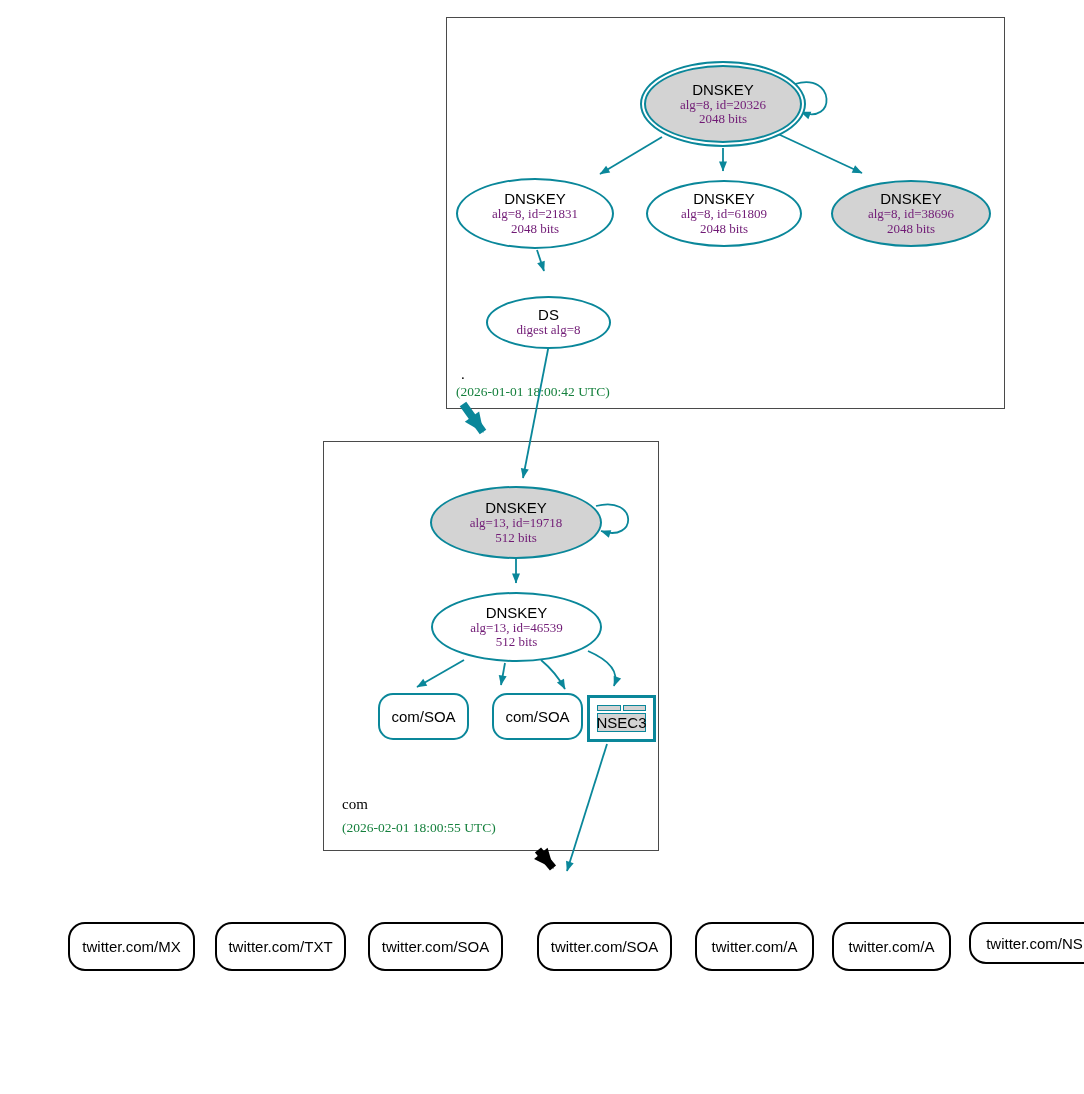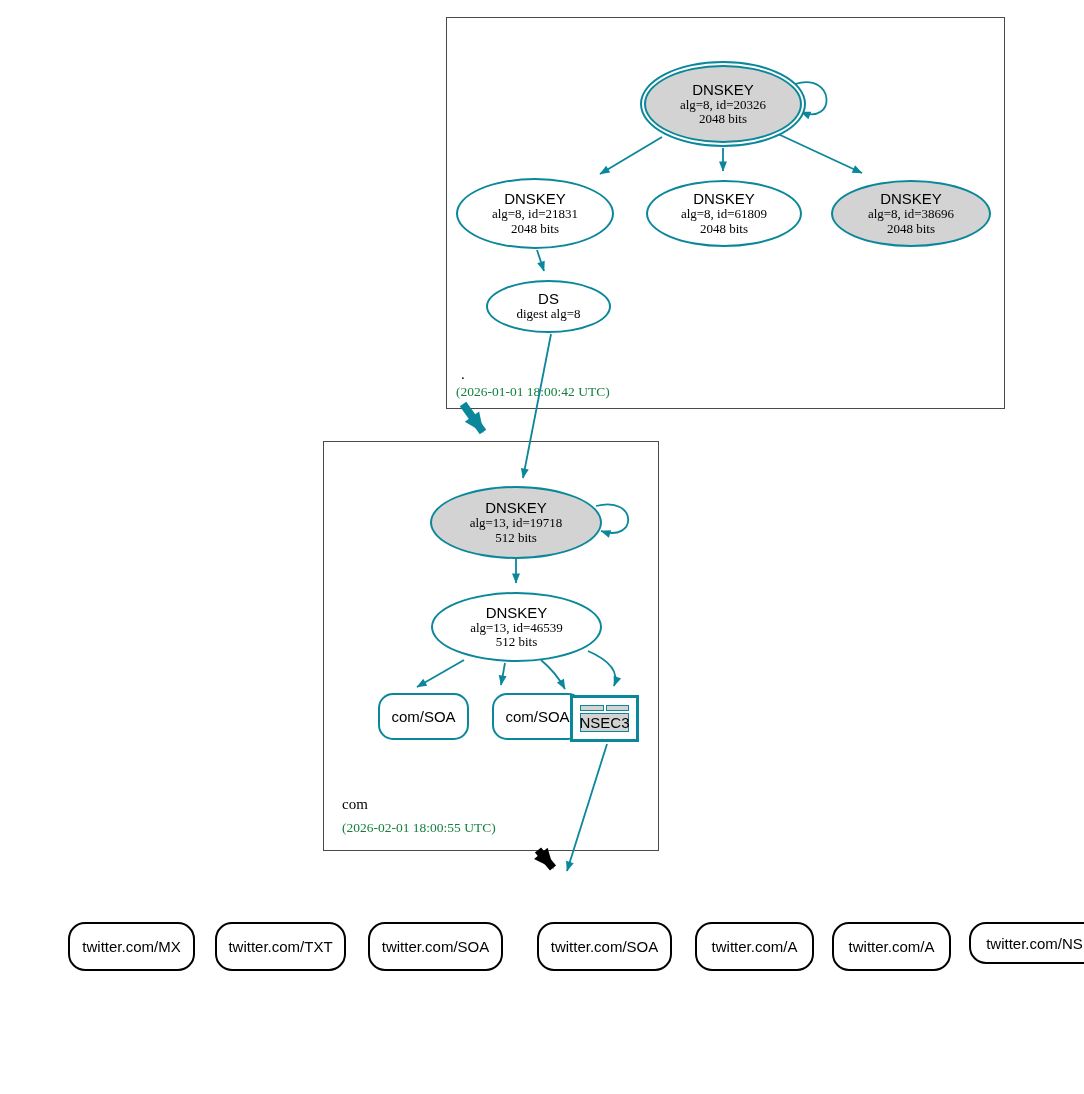--- a/index.html
+++ b/index.html
@@ -33,30 +33,30 @@
   .ellipse.gray{background:var(--grayfill);}
   .dbl-outer{
     border:2px solid var(--teal);border-radius:50%;background:#fff;
   }
   .dbl-inner{
     position:absolute;left:2px;top:2px;right:2px;bottom:2px;
     border:2px solid var(--teal);border-radius:50%;background:var(--grayfill);
     display:flex;flex-direction:column;align-items:center;justify-content:center;text-align:center;
   }
   .n-title{font-family:var(--sans);font-size:15px;color:#000;line-height:16px;}
-  .n-line{font-family:var(--serif);font-size:13px;color:#000000;line-height:14.5px;}
+  .n-line{font-family:var(--serif);font-size:13px;color:#701a75;line-height:14.5px;}
   .rrset{
     border:2px solid var(--teal);border-radius:15px;background:#fff;
     display:flex;align-items:center;justify-content:center;
     font-family:var(--sans);font-size:15px;color:#000;text-align:center;margin-left:43px;
   }
   .rrset.black{border-color:#000;border-radius:17px;}
   .nsec3{
     border:3px solid var(--teal);background:#fff;padding:7px;
-    display:flex;flex-direction:column;
+    display:flex;flex-direction:column;margin-left:17px;
   }
   .nsec3-row{display:flex;gap:2px;height:10px;margin-bottom:2px;}
   .nsec3-cell{flex:1;background:var(--grayfill);border:1px solid var(--teal);}
   .nsec3-body{
     flex:1;background:var(--grayfill);border:1px solid var(--teal);
     display:flex;align-items:center;justify-content:center;
     font-family:var(--sans);font-size:15px;color:#000;
   }
 </style>
 </head>
@@ -125,21 +125,21 @@
     <span class="n-line">alg=8, id=61809</span>
     <span class="n-line">2048 bits</span>
   </div>
 
   <div class="node ellipse gray" style="left:831px;top:180px;width:160px;height:67px;">
     <span class="n-title">DNSKEY</span>
     <span class="n-line">alg=8, id=38696</span>
     <span class="n-line">2048 bits</span>
   </div>
 
-  <div class="node ellipse" style="left:486px;top:280px;width:125px;height:53px;">
+  <div class="node ellipse" style="left:486px;top:296px;width:125px;height:53px;">
     <span class="n-title">DS</span>
     <span class="n-line">digest alg=8</span>
   </div>
 
   <div class="node ellipse gray" style="left:430px;top:486px;width:172px;height:73px;">
     <span class="n-title">DNSKEY</span>
     <span class="n-line">alg=13, id=19718</span>
     <span class="n-line">512 bits</span>
   </div>
 

